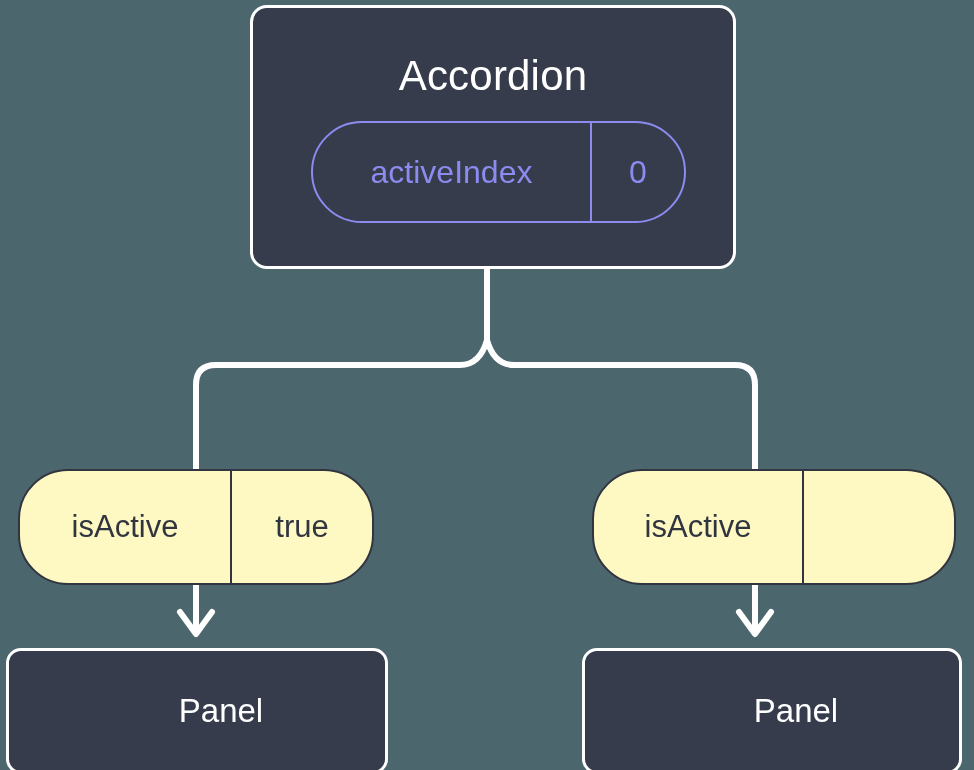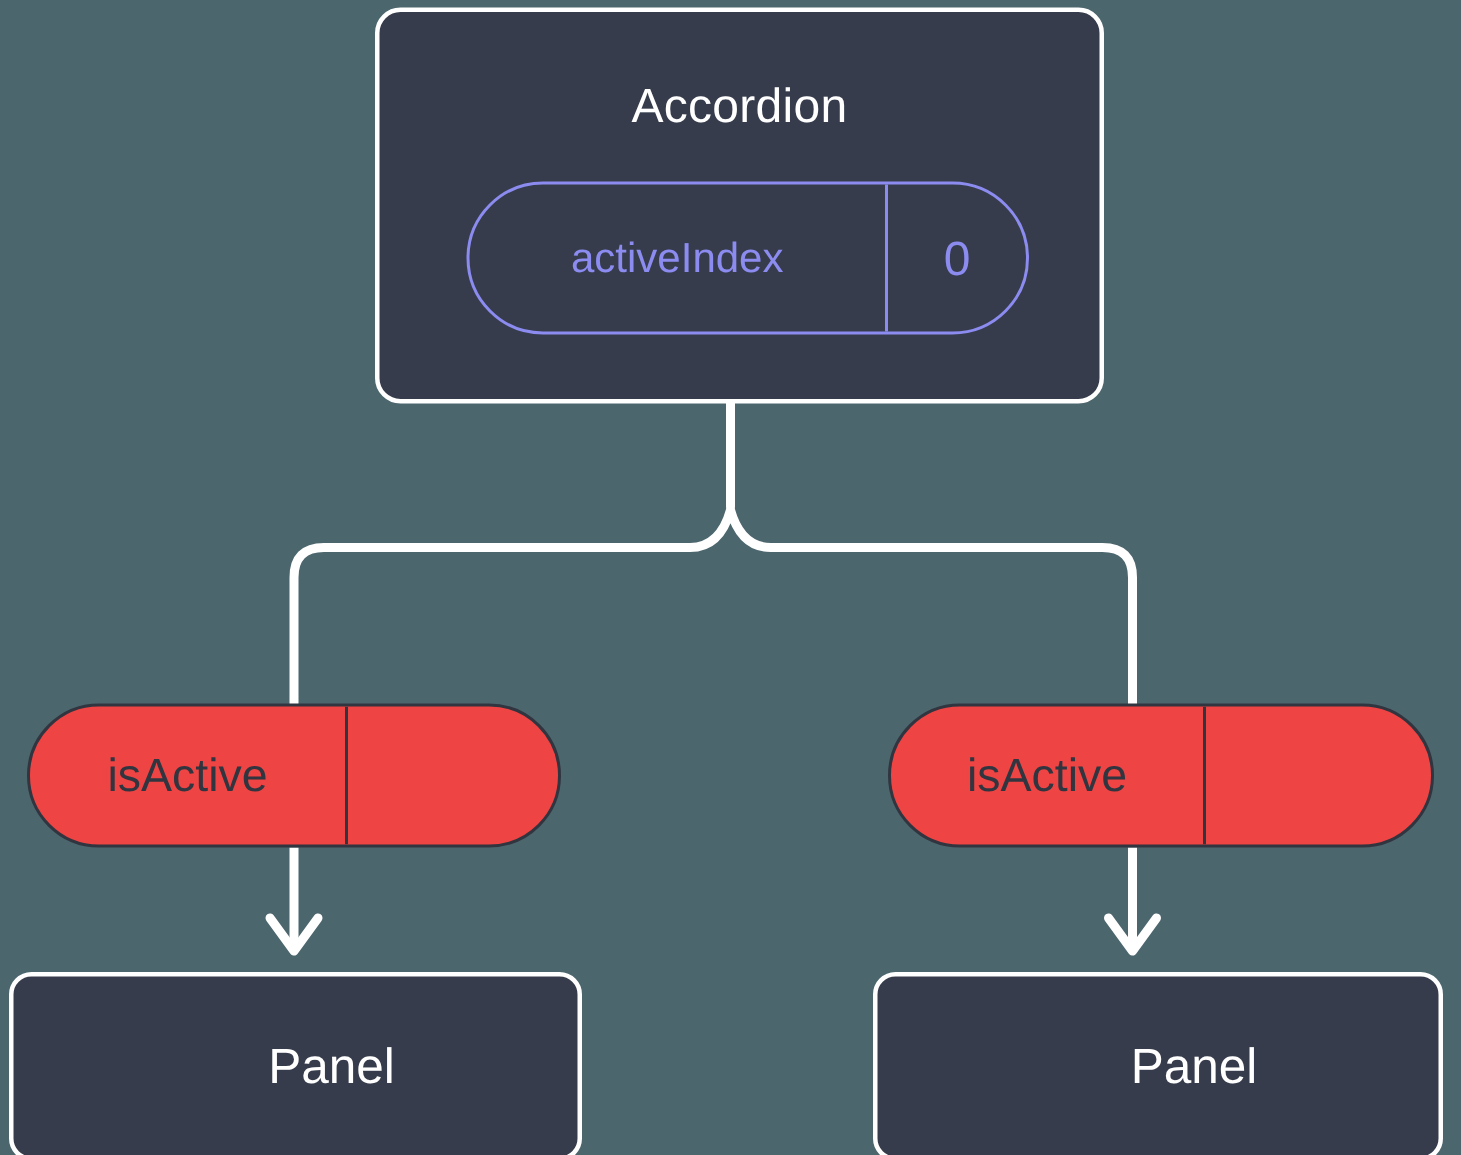--- a/index.html
+++ b/index.html
@@ -45,21 +45,21 @@
     width: 486px;
     height: 264px;
   }
 
   .root-title {
     position: absolute;
     left: 0;
     right: 0;
     top: 44px;
     text-align: center;
-    font-size: 32px;
+    font-size: 42px;
     letter-spacing: 0.2px;
     color: #ffffff;
   }
 
   
   #state-capsule {
     position: absolute;
     left: 58px;
     top: 113px;
     width: 375px;
@@ -69,43 +69,43 @@
     border-radius: 51px;
     display: flex;
     align-items: stretch;
     color: #8b8bf0;
   }
   #state-capsule .cap-key {
     width: 279px;
     display: flex;
     align-items: center;
     justify-content: center;
-    font-size: 28px;
+    font-size: 32px;
     border-right: 2px solid #8b8bf0;
     box-sizing: border-box;
   }
   #state-capsule .cap-val {
     flex: 1;
     display: flex;
     align-items: center;
     justify-content: center;
     font-size: 32px;
   }
 
   
   .pill {
     position: absolute;
     box-sizing: border-box;
-    background: #ef4444;
+    background: #fef9c3;
     border: 2.5px solid #31353f;
     border-radius: 50px;
     display: flex;
     align-items: stretch;
     color: #31353f;
-    height: 96px;
+    height: 116px;
     overflow: hidden;
   }
   .pill .pill-key {
     display: flex;
     align-items: center;
     justify-content: center;
     font-size: 31px;
     border-right: 2.5px solid #31353f;
     box-sizing: border-box;
   }
@@ -161,20 +161,21 @@
     <div class="root-title">Accordion</div>
 
     <div id="state-capsule">
       <div class="cap-key">activeIndex</div>
       <div class="cap-val">0</div>
     </div>
   </div>
 
   <div id="pill-left" class="pill">
     <div class="pill-key">isActive</div>
+    <div class="pill-val">true</div>
   </div>
 
   <div id="pill-right" class="pill">
     <div class="pill-key">isActive</div>
   </div>
 
   <div id="panel-left" class="node-box leaf-box">
     <div class="leaf-label">Panel</div>
   </div>
 

